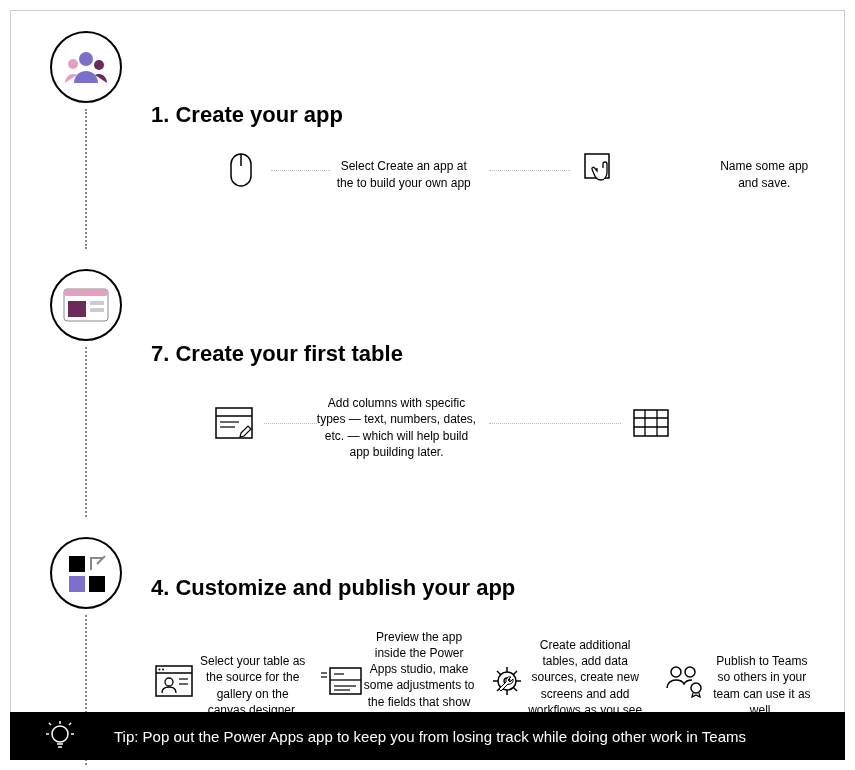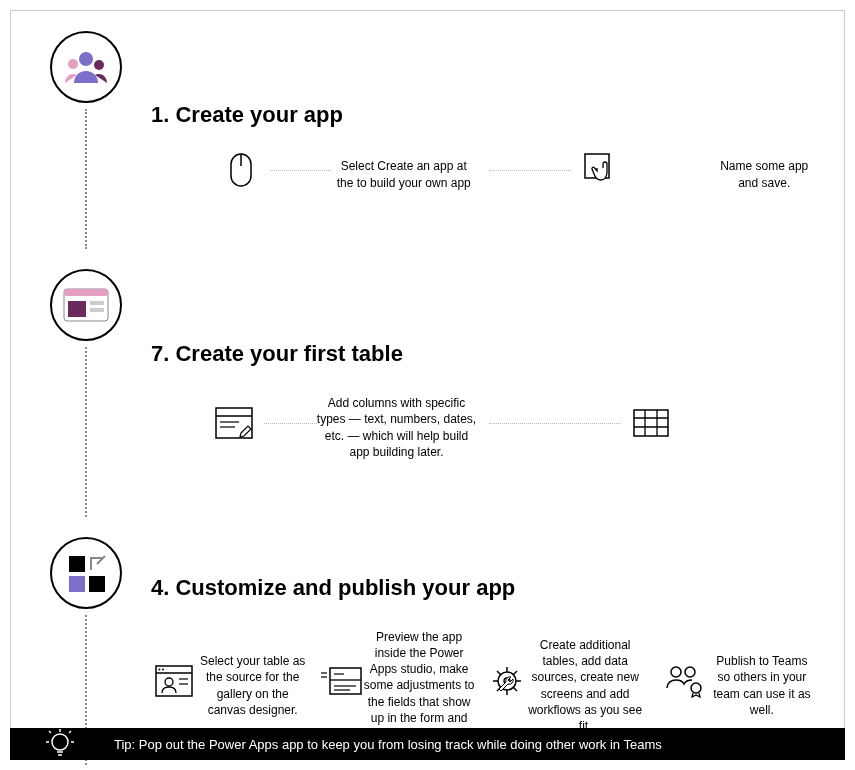--- a/index.html
+++ b/index.html
@@ -95,25 +95,25 @@
     margin-top: 10px;
     max-width: 160px;
   }
   .tip-bar {
     position: absolute;
     left: 10px;
     right: 10px;
     bottom: 10px;
     background: #000;
     color: #fff;
-    height: 32px;
+    height: 48px;
     display: flex;
     align-items: center;
     padding: 0 36px;
-    font-size: 13px;
+    font-size: 15px;
   }
   .tip-bar .bulb { margin-right: 40px; }
   svg { display: block; }
 </style>
 </head>
 <body>
 
 <div class="container">
 
   <div class="section">

